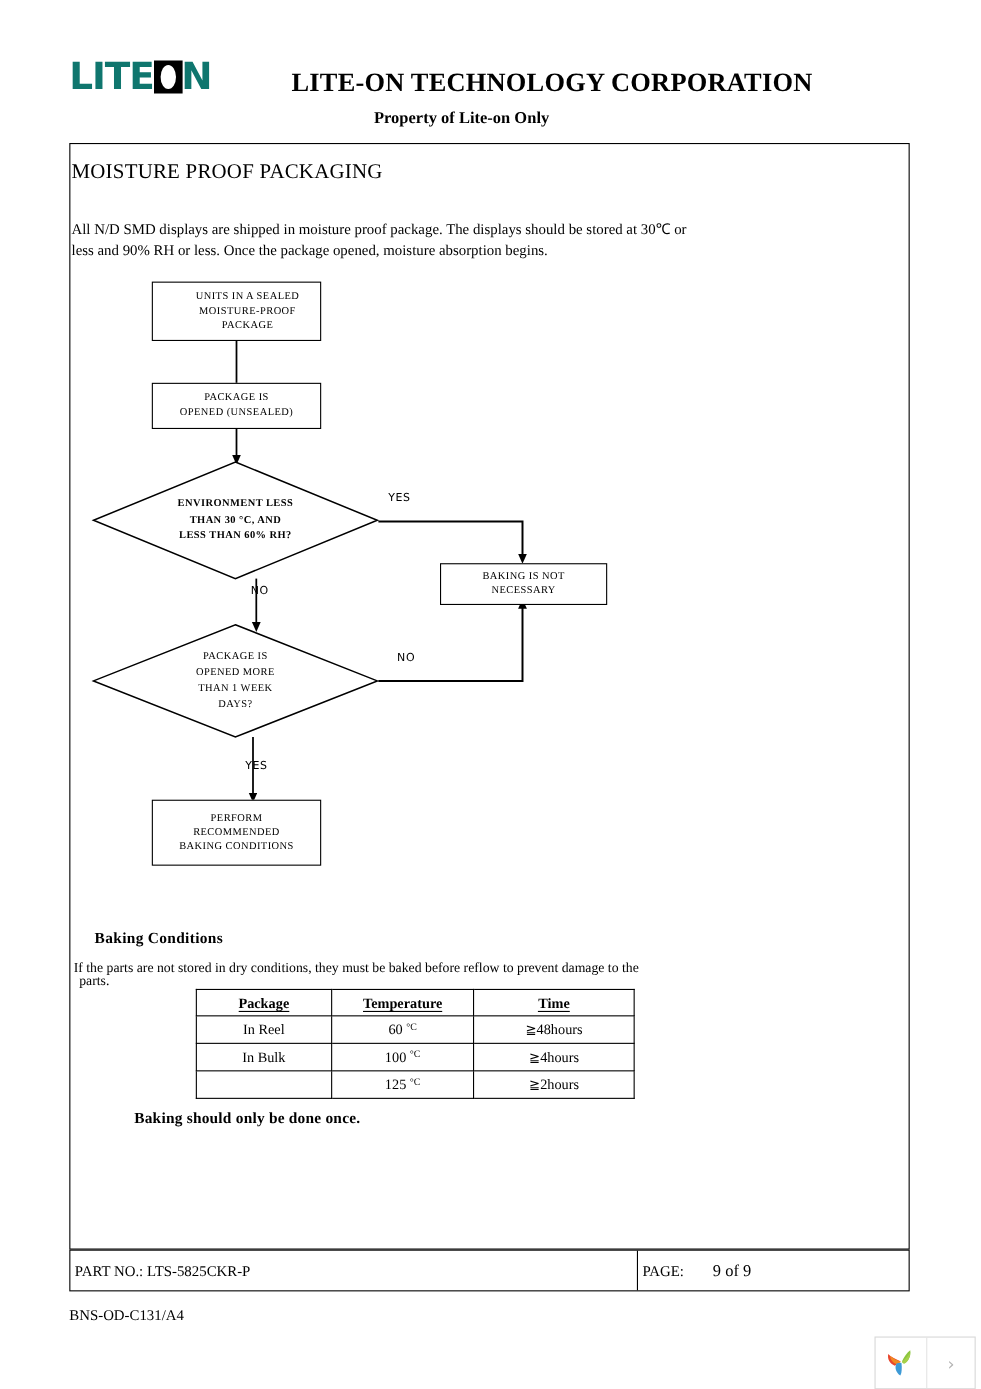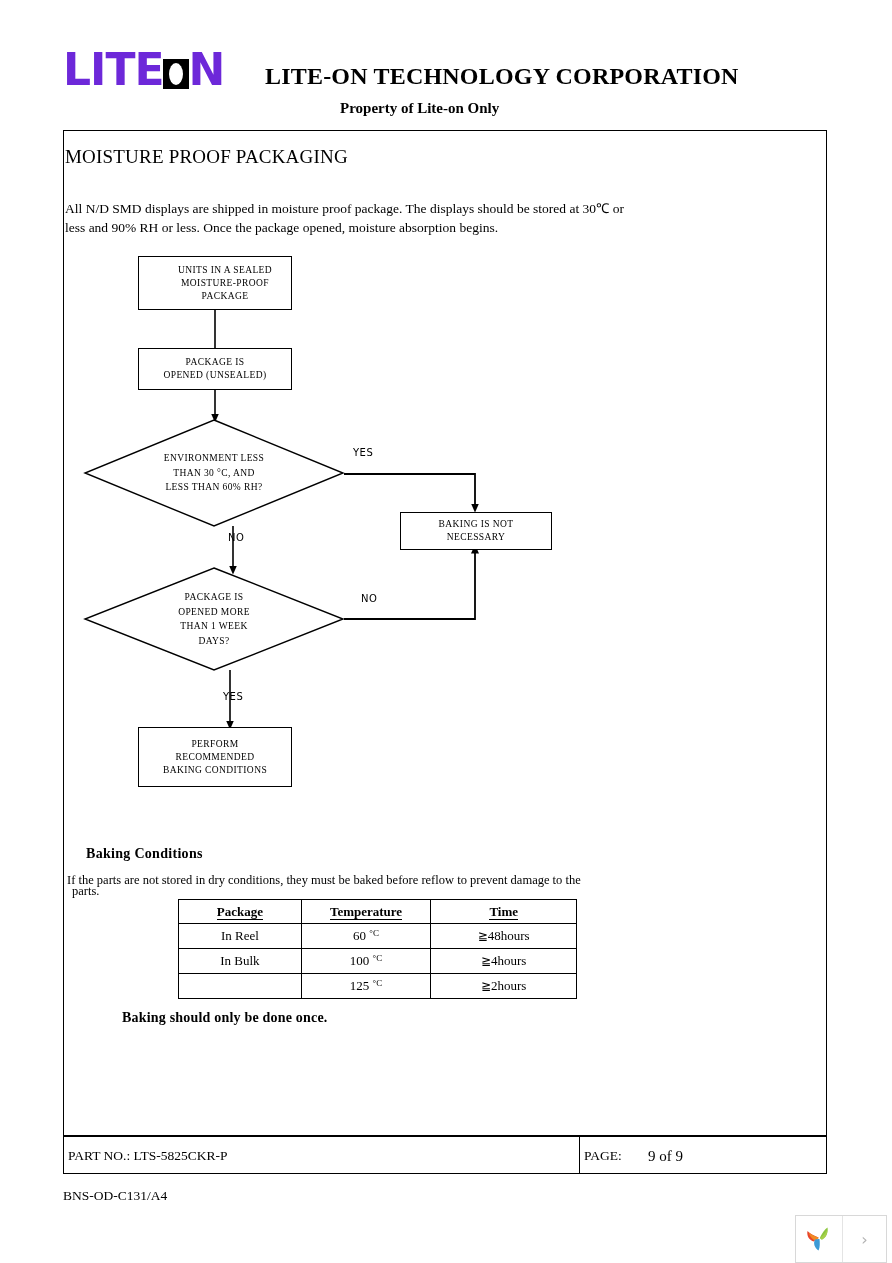--- a/index.html
+++ b/index.html
@@ -21,24 +21,24 @@
     position: absolute;
     left: 0; top: 0;
     width: 892px; height: 126px;
   }
   #brand-logo {
     position: absolute;
     left: 63px; top: 52px;
     width: 150px; height: 36px;
     font-family: "DejaVu Sans", sans-serif;
     font-weight: bold;
-    font-size: 44px;
+    font-size: 34px;
     letter-spacing: -1px;
     line-height: 36px;
-    color: #6d28d9;
+    color: #0f766e;
     white-space: nowrap;
   }
   #brand-logo .lite { }
   #brand-logo .oh {
     display: inline-block;
     position: relative;
     width: 26px;
     height: 30px;
     vertical-align: -4px;
     background: #000;
@@ -333,21 +333,21 @@
     <span>UNITS IN A SEALED</span>
     <span>MOISTURE-PROOF</span>
     <span>PACKAGE</span>
   </div>
 
   <div class="fc-box" style="left:75px; top:218px; width:154px; height:42px;">
     <span>PACKAGE IS</span>
     <span>OPENED (UNSEALED)</span>
   </div>
 
-  <div class="fc-diamond" style="left:20px; top:288px; width:262px; height:110px;">
+  <div class="fc-diamond" style="left:20px; top:288px; width:262px; height:110px;font-weight:bold;">
     <svg width="262" height="110" viewBox="0 0 262 110">
       <polygon points="131,2 260,55 131,108 2,55" fill="#ffffff" stroke="#000000" stroke-width="1.4"></polygon>
     </svg>
     <div class="dtext">
       <span>ENVIRONMENT LESS</span>
       <span>THAN 30 °C, AND</span>
       <span>LESS THAN 60% RH?</span>
     </div>
   </div>
 

